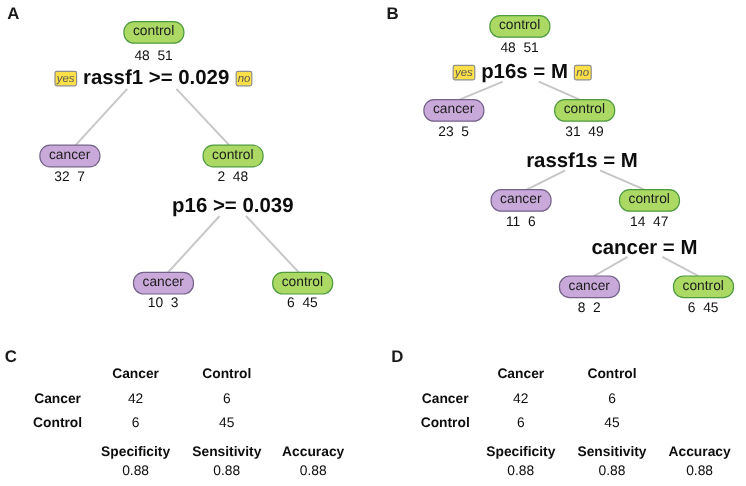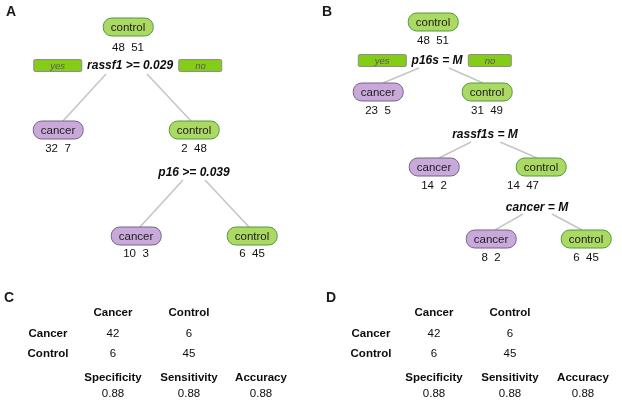--- a/index.html
+++ b/index.html
@@ -30,25 +30,25 @@
   .node.control { background:#abd964; border-color:#4e9a3c; }
   .node.cancer  { background:#c9a9da; border-color:#746289; }
   .counts {
     position:absolute; transform:translate(-50%,-50%);
     font-size:11.5px; color:#111; white-space:pre;
   }
   .split-row {
     position:absolute; transform:translate(-50%,-50%);
     display:flex; align-items:center; gap:5px; white-space:nowrap;
   }
-  .cond { font-size:12px; font-weight:bold; color:#0d0d0d;font-style:italic; }
+  .cond { font-size:17px; font-weight:bold; color:#0d0d0d; }
   .yn {
     font-size:9.5px; font-style:italic; color:#5a5a5a;
     border:1px solid #8e8e8e; border-radius:2px;
-    background:#84cc16; padding:0 16px; line-height:11px;
+    background:#fde047; padding:0 1px; line-height:11px;
   }
   .tcell {
     position:absolute; transform:translate(-50%,-50%);
     font-size:11.5px; color:#0d0d0d; white-space:nowrap;
   }
   .tcell.head { font-weight:bold; }
 </style>
 </head>
 <body>
 
@@ -115,24 +115,24 @@
     <div class="counts" style="left:67px;top:110px">23  5</div>
 
     <div class="node control" style="left:176px;top:92px">control</div>
     <div class="counts" style="left:176px;top:110px">31  49</div>
 
     <div class="split-row" style="left:174px;top:134px">
       <span class="cond">rassf1s = M</span>
     </div>
 
     <div class="node cancer" style="left:123px;top:167px">cancer</div>
-    <div class="counts" style="left:123px;top:185px">14  2</div>
+    <div class="counts" style="left:123px;top:185px">11  6</div>
 
     <div class="node control" style="left:230px;top:167px">control</div>
-    <div class="counts" style="left:212px;top:185px">14  47</div>
+    <div class="counts" style="left:230px;top:185px">14  47</div>
 
     <div class="split-row" style="left:226px;top:207px">
       <span class="cond">cancer = M</span>
     </div>
 
     <div class="node cancer" style="left:180px;top:239px">cancer</div>
     <div class="counts" style="left:180px;top:257px">8  2</div>
 
     <div class="node control" style="left:275px;top:239px">control</div>
     <div class="counts" style="left:275px;top:257px">6  45</div>

